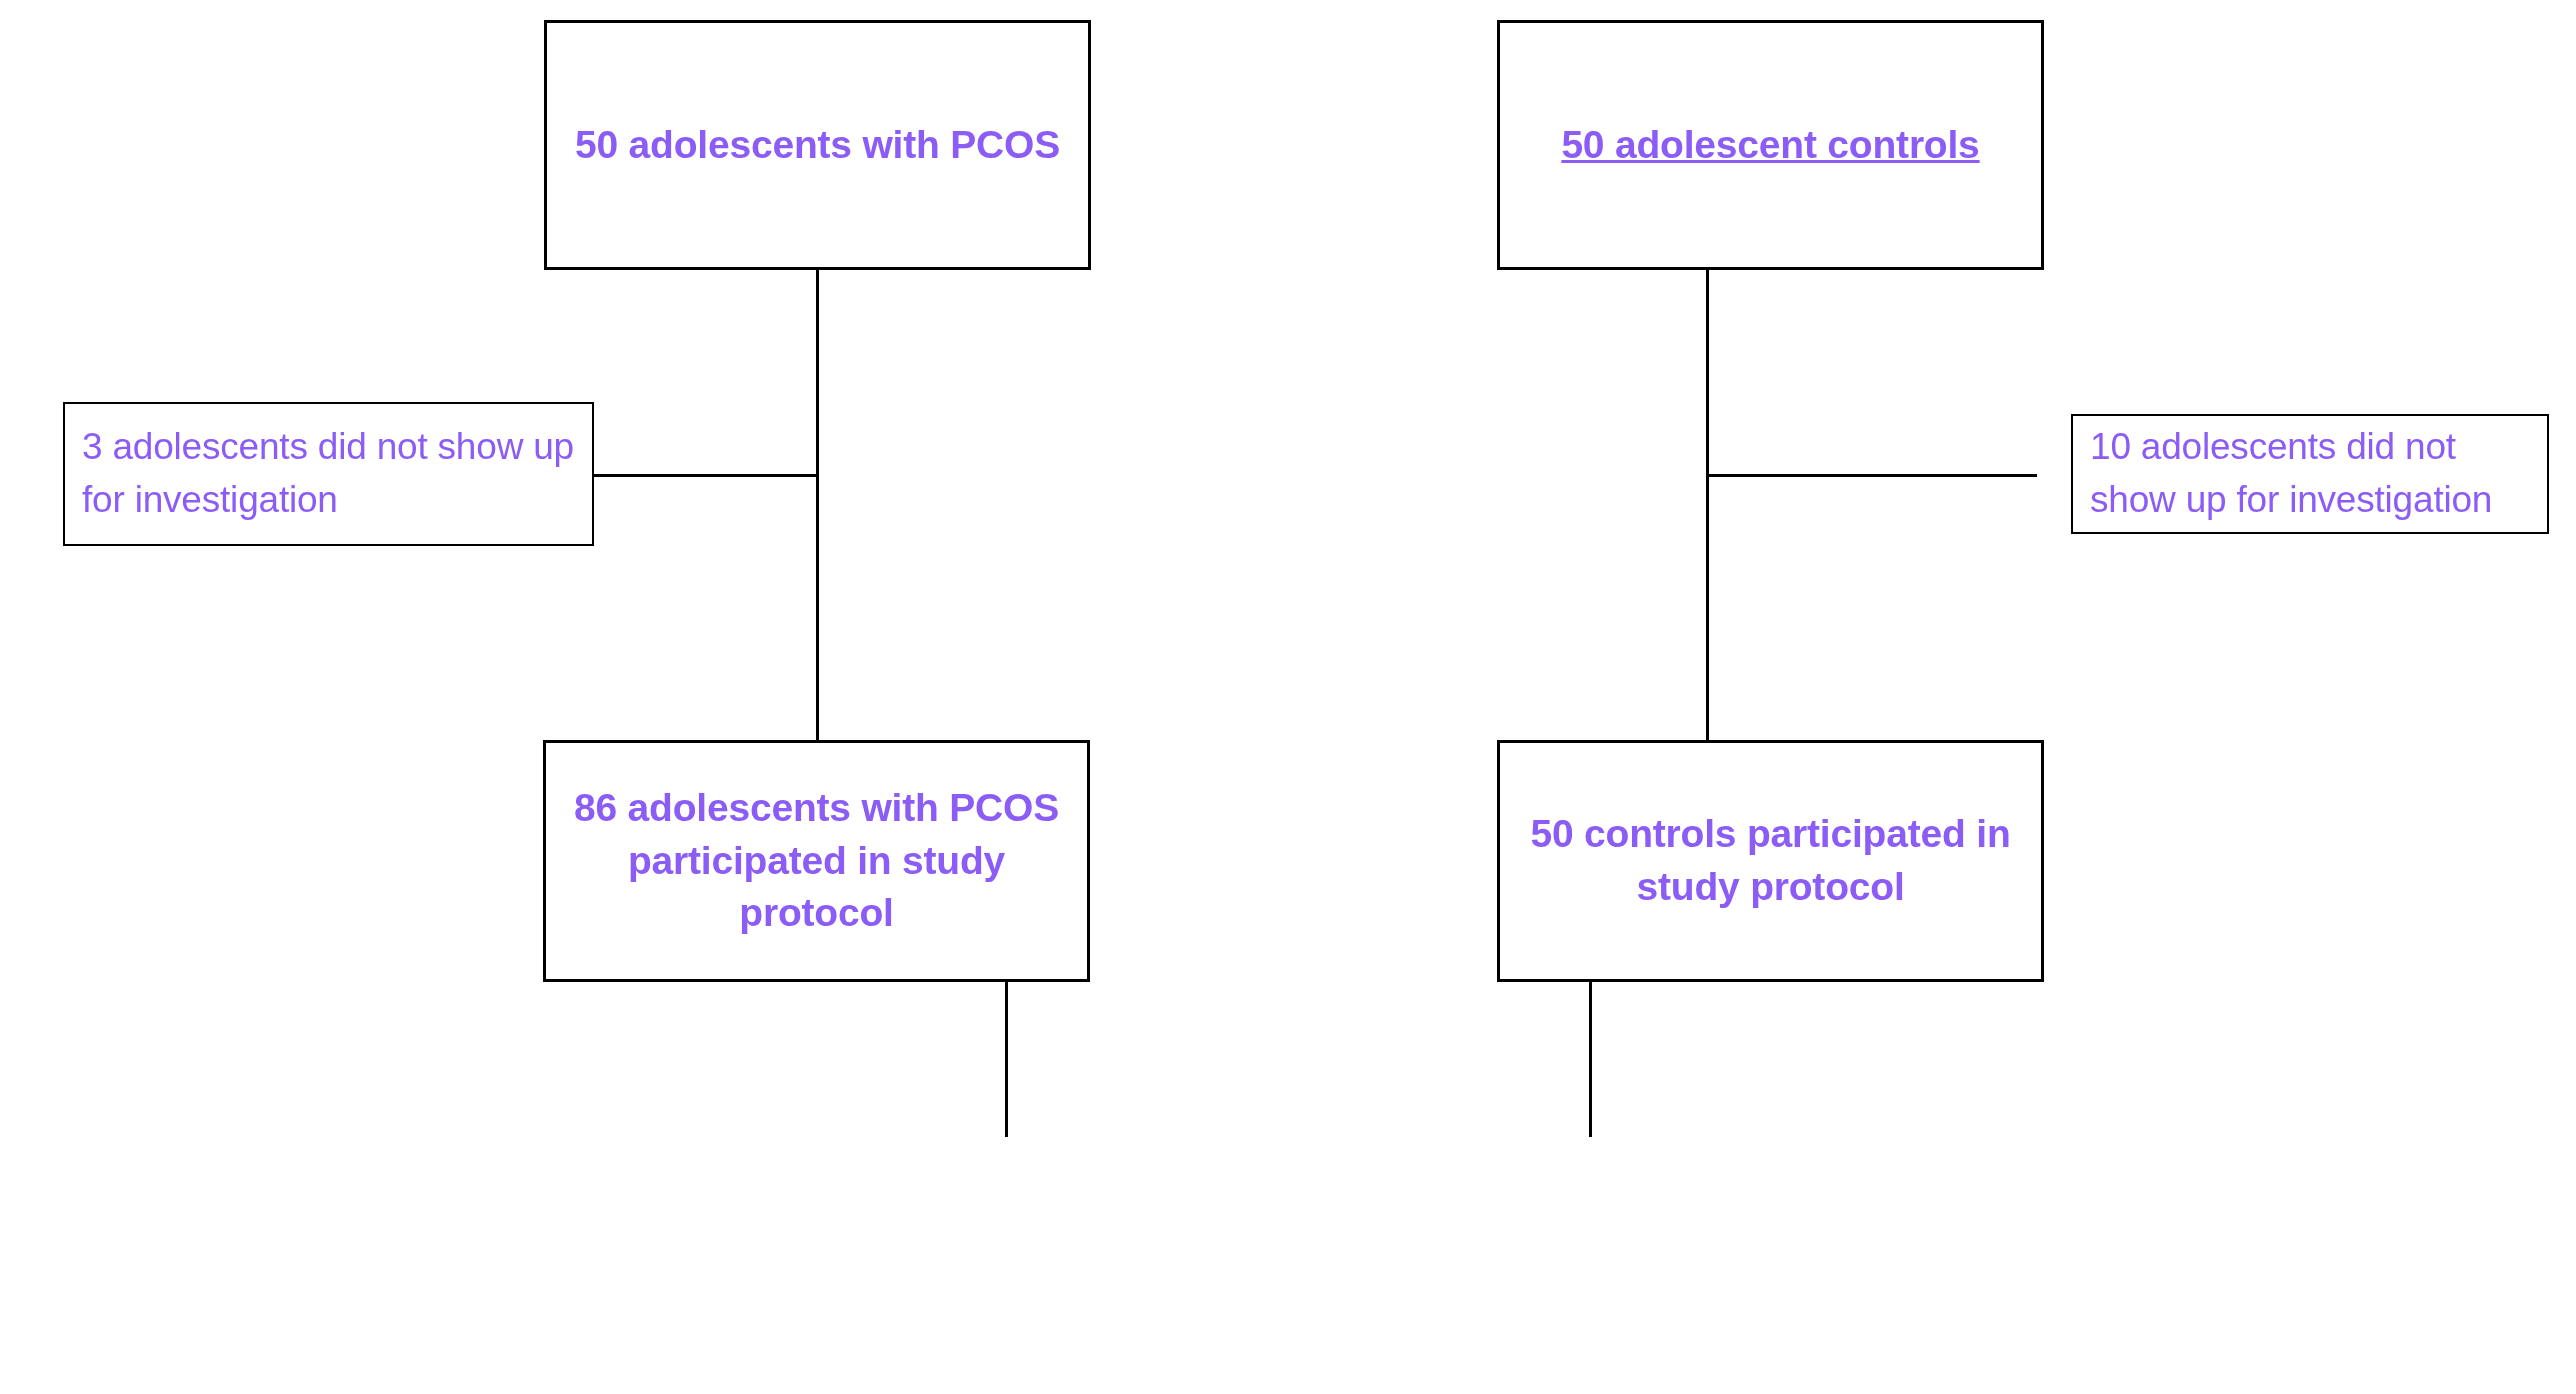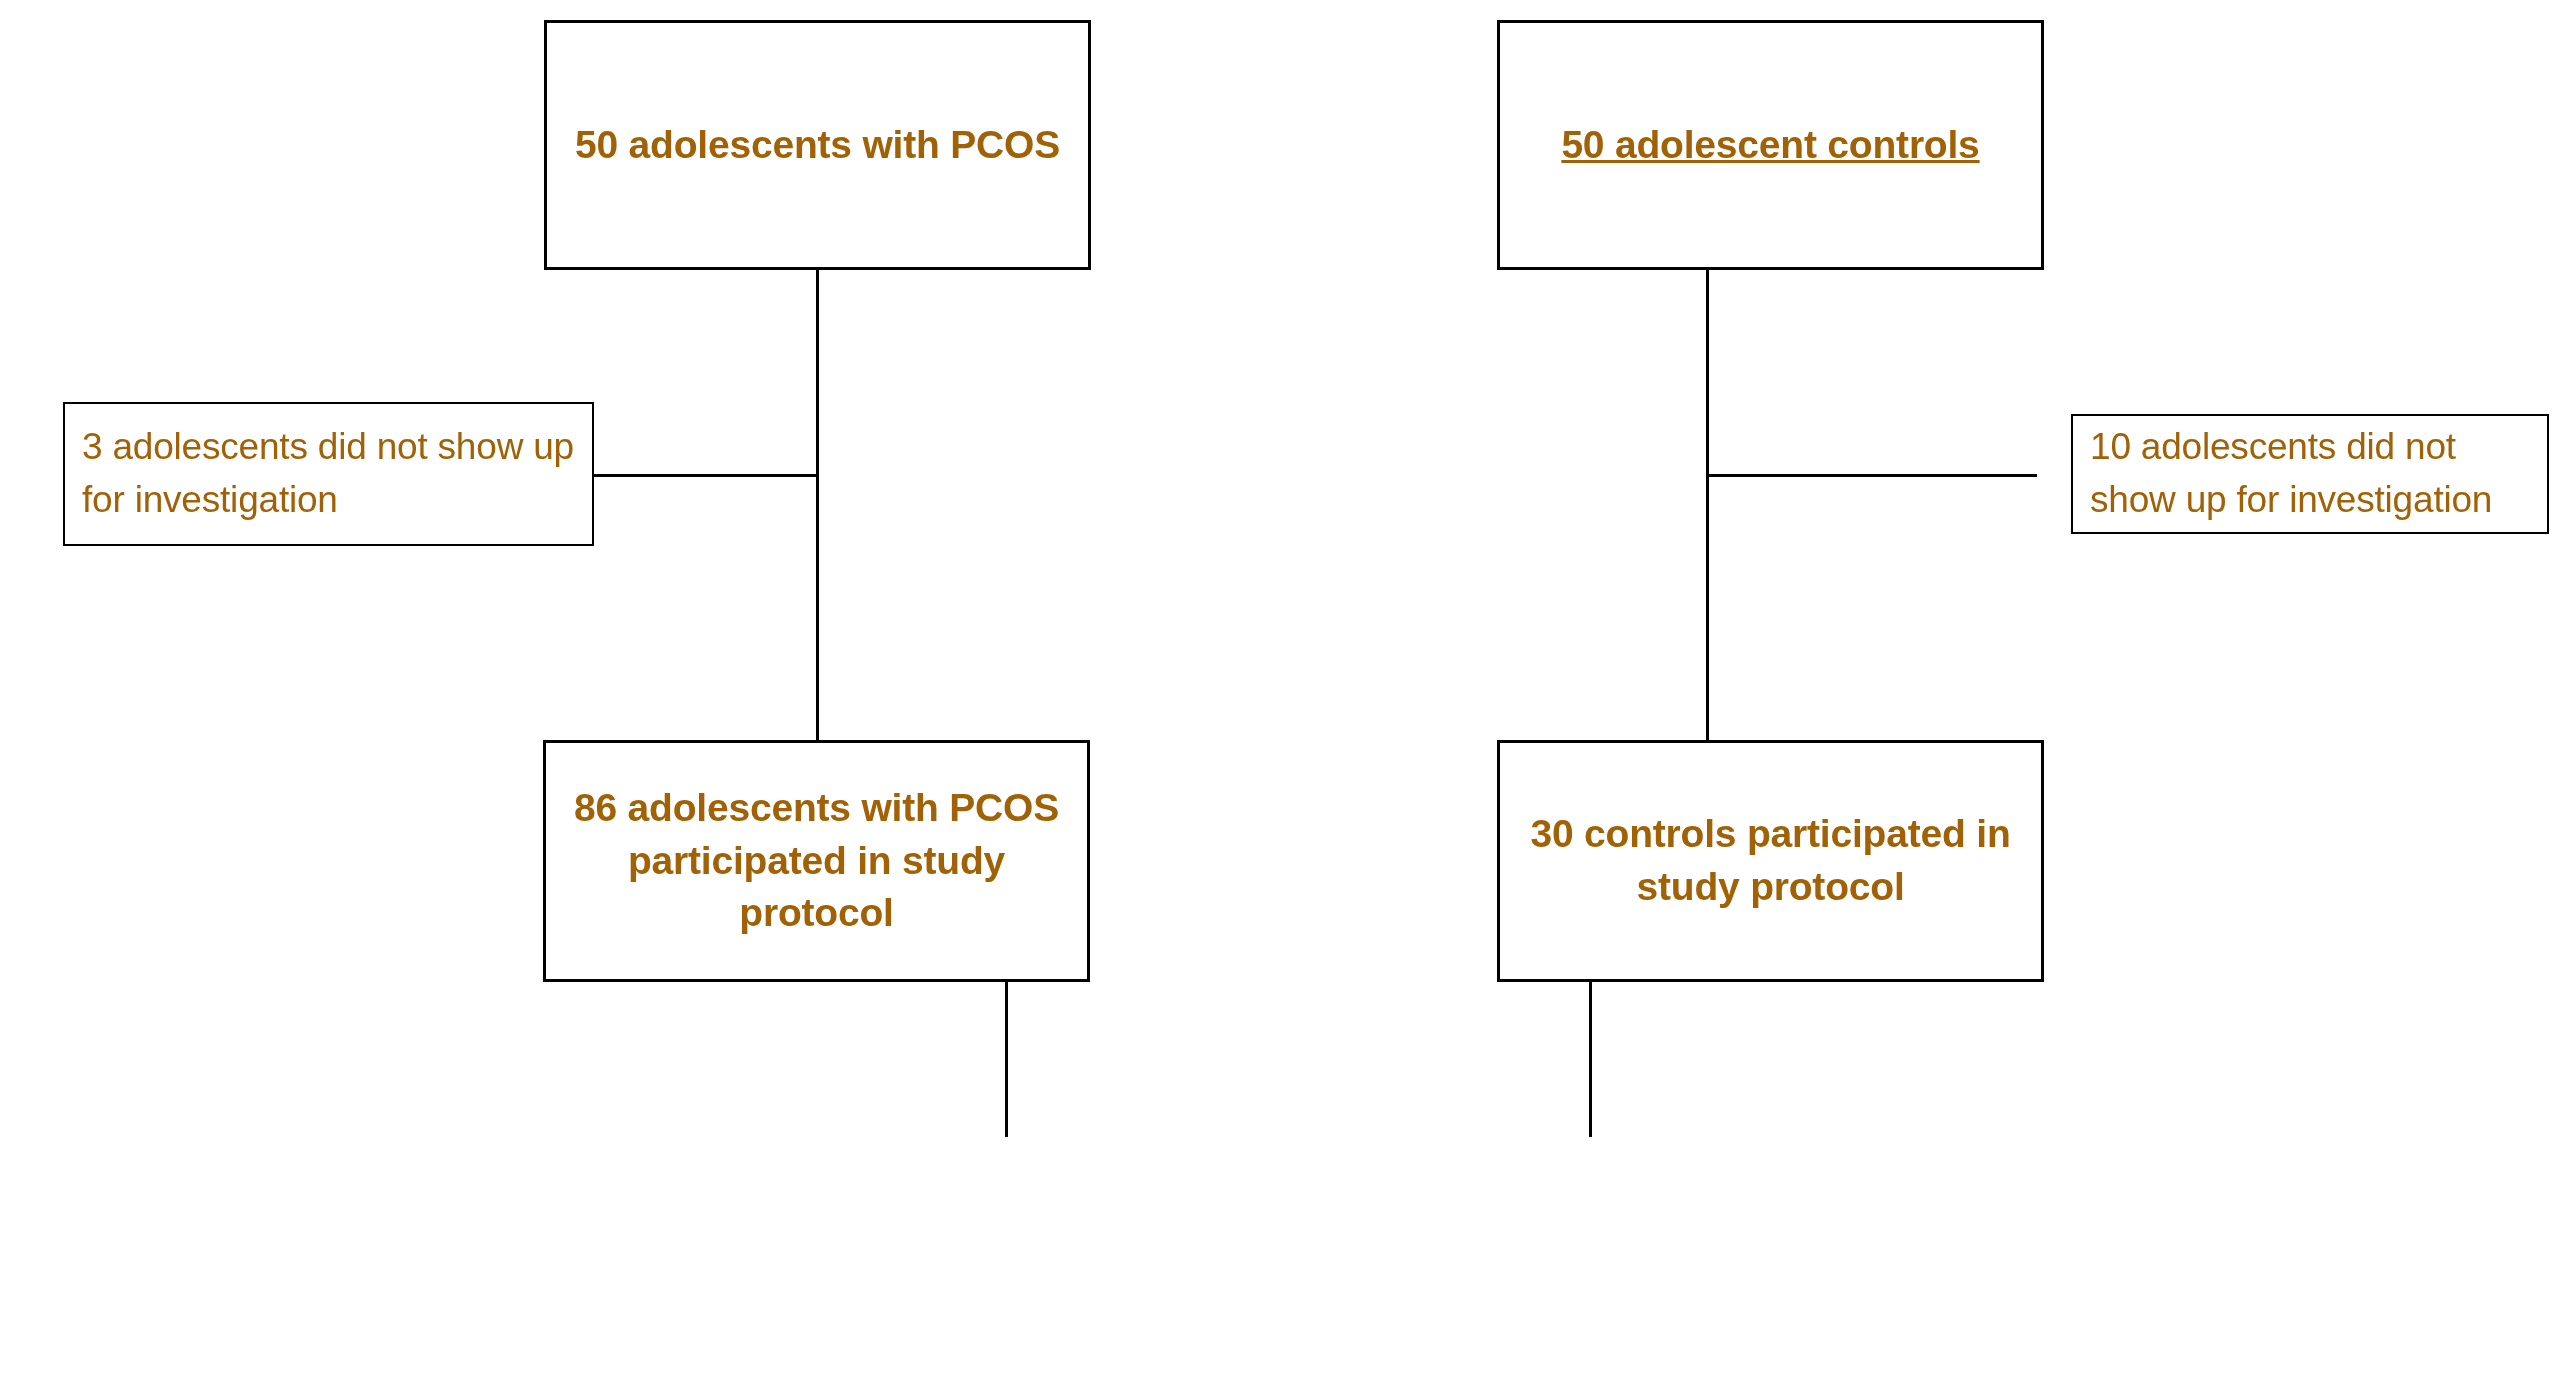--- a/index.html
+++ b/index.html
@@ -19,21 +19,21 @@
   }
   .node {
     position: absolute;
     box-sizing: border-box;
     background: #ffffff;
     border: 3.4px solid #000000;
     display: flex;
     align-items: center;
     justify-content: center;
     text-align: center;
-    color: #a16207;
+    color: #8b5cf6;
     z-index: 2;
   }
   .node .node-label {
     display: block;
     width: 100%;
     white-space: pre-line;
   }
   .node.primary .node-label {
     font-weight: bold;
     font-size: 39px;
@@ -103,18 +103,18 @@
 
   <div class="node exclusion" id="node-controls-excluded">
     <span class="node-label">10 adolescents did not show up for investigation</span>
   </div>
 
   <div class="node primary" id="node-pcos-participated">
     <span class="node-label">86 adolescents with PCOS participated in study protocol</span>
   </div>
 
   <div class="node primary" id="node-controls-participated">
-    <span class="node-label">30 controls participated in study protocol</span>
+    <span class="node-label">50 controls participated in study protocol</span>
   </div>
 
 
 </div>
 
 
 </body></html>

